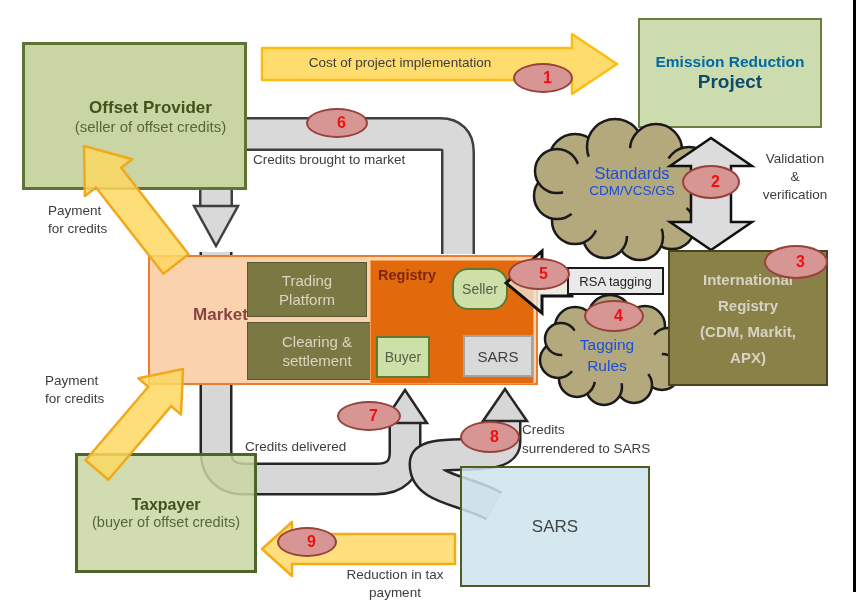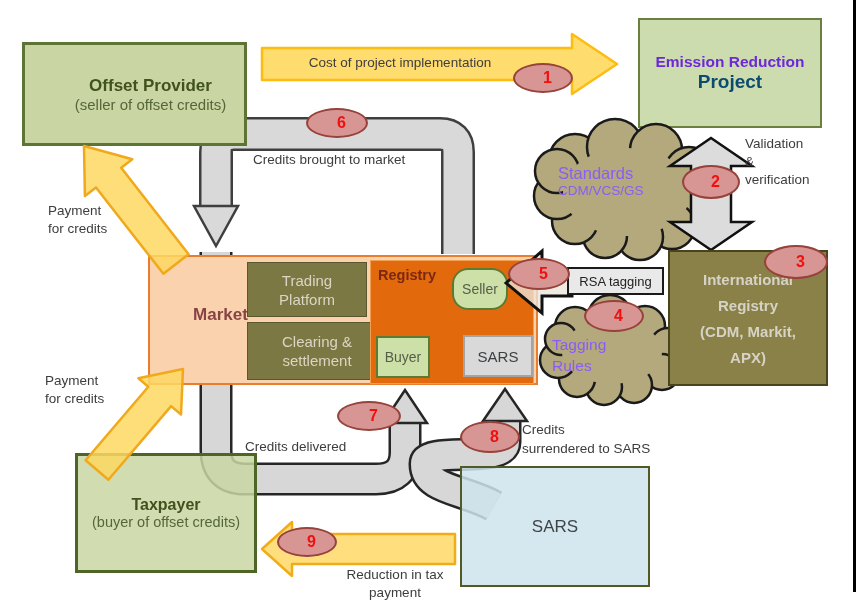--- a/index.html
+++ b/index.html
@@ -16,21 +16,21 @@
   
   .marketbox{background:#fbd2ae;border:2.5px solid #e87d2e;z-index:4;}
   .olivebox{background:#7c7844;border:1.5px solid #5a5730;color:#dad6c2;line-height:19px;font-size:15px;}
   .registrybox{background:#e26a0c;border:1px solid #f0a050;}
   .minigreen{background:#cde0a8;border:2px solid #5d7a33;color:#565e49;font-size:14px;}
   .minigray{background:#d9d9d9;border:2.5px solid #a3a3a3;color:#3c4042;font-size:15px;}
   .label{position:absolute;color:#3d3d3d;font-size:13.5px;line-height:18px;z-index:9;}
   .badge{position:absolute;background:#d79593;border:2px solid #97423b;border-radius:50%;
          display:flex;align-items:center;justify-content:center;font-size:16px;font-weight:bold;
          color:#f01010;z-index:10;text-indent:9px;box-sizing:border-box;}
-  .cloudtext{position:absolute;color:#8b5cf6;z-index:8;}
+  .cloudtext{position:absolute;text-align:center;color:#1d4ed8;z-index:8;}
   .z2{z-index:2}.z6{z-index:6}.z7{z-index:7}
   #right-edge{position:absolute;left:853px;top:0;width:3px;height:592px;background:#000;z-index:12;}
 </style>
 </head>
 <body>
 
 <div id="canvas">
 
   <svg class="layer" width="860" height="614" style="z-index:1">
 
@@ -46,27 +46,27 @@
       <polygon points="383,423 427,423 405,390" fill="#d7d7d7" stroke="#262626" stroke-width="2.5"></polygon>
     </g>
 
     <g>
       <path d="M 505 421 L 505 442 C 505 464 425 446 425 464 C 425 490 464 489 494 506" fill="none" stroke="#262626" stroke-width="33"></path>
       <path d="M 505 421 L 505 442 C 505 464 425 446 425 464 C 425 490 464 489 494 506" fill="none" stroke="#d7d7d7" stroke-width="28"></path>
       <polygon points="483,421 527,421 505,389" fill="#d7d7d7" stroke="#262626" stroke-width="2.5"></polygon>
     </g>
   </svg>
 
-  <div class="box greenbox z2" style="left:22px;top:42px;width:225px;height:104px;padding-left:32px;">
+  <div class="box greenbox z2" style="left:22px;top:42px;width:225px;height:148px;padding-left:32px;">
     <div class="title" style="font-size:17px">Offset Provider</div>
     <div class="sub" style="font-size:15px">(seller of offset credits)</div>
   </div>
 
   <div class="box greenbox z2" style="left:638px;top:18px;width:184px;height:110px;border-width:2.5px;background:#cddcaf;border-color:#6b8040;">
-    <div class="title" style="font-size:15.5px;color:#6d28d9">Emission Reduction</div>
+    <div class="title" style="font-size:15.5px;color:#0369a1">Emission Reduction</div>
     <div class="title" style="font-size:19px;color:#0c4a6e">Project</div>
   </div>
 
   <div class="box greenbox z2" style="left:63px;top:453px;width:182px;height:120px;background:rgba(201,214,163,0.85);border-color:#4e6528;margin-left:12px;">
     <div class="title" style="font-size:16px">Taxpayer</div>
     <div class="sub" style="font-size:14.5px">(buyer of offset credits)</div>
   </div>
 
   <div class="box z2" style="left:460px;top:466px;width:190px;height:121px;background:rgba(207,228,236,0.85);border:2.5px solid #4f5a24;">
     <div style="font-size:17px;color:#3f4446">SARS</div>
@@ -168,21 +168,21 @@
   <div class="label" style="left:270px;top:54px;width:260px;text-align:center;">Cost of project implementation</div>
   <div class="label" style="left:253px;top:151px;">Credits brought to market</div>
   <div class="label" style="left:48px;top:202px;">
     <div>Payment</div>
     <div>for credits</div>
   </div>
   <div class="label" style="left:45px;top:372px;">
     <div>Payment</div>
     <div>for credits</div>
   </div>
-  <div class="label" style="left:745px;top:135px;width:100px;text-align:left;">
+  <div class="label" style="left:745px;top:150px;width:100px;text-align:center;">
     <div>Validation</div>
     <div>&amp;</div>
     <div>verification</div>
   </div>
   <div class="label" style="left:245px;top:438px;">Credits delivered</div>
   <div class="label" style="left:522px;top:420px;line-height:19px;">
     <div>Credits</div>
     <div>surrendered to SARS</div>
   </div>
   <div class="label" style="left:320px;top:566px;width:150px;text-align:center;">

